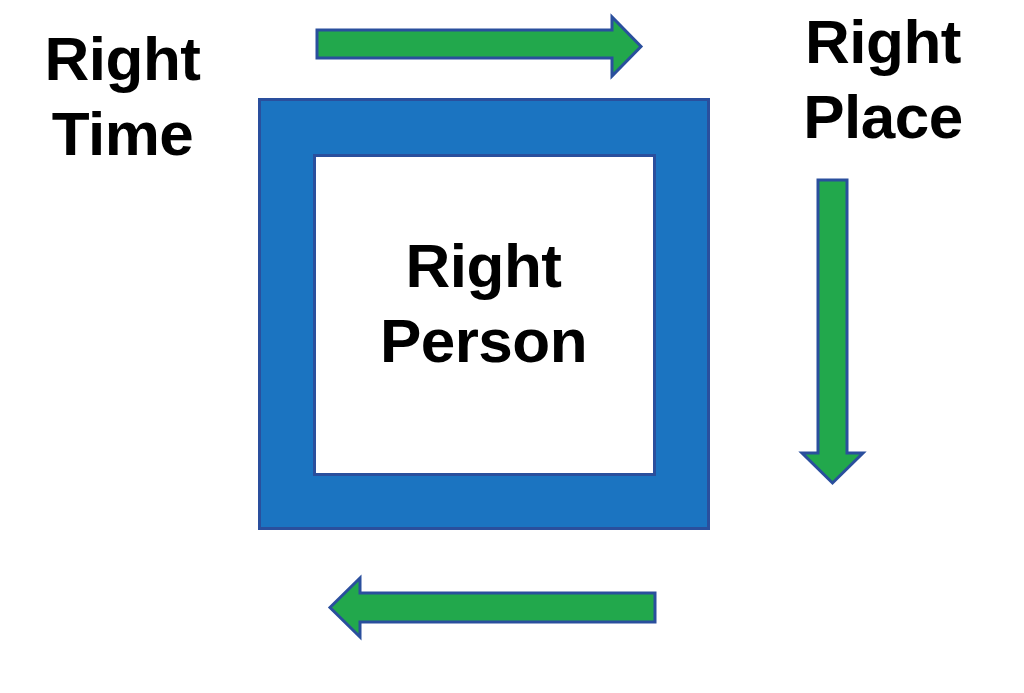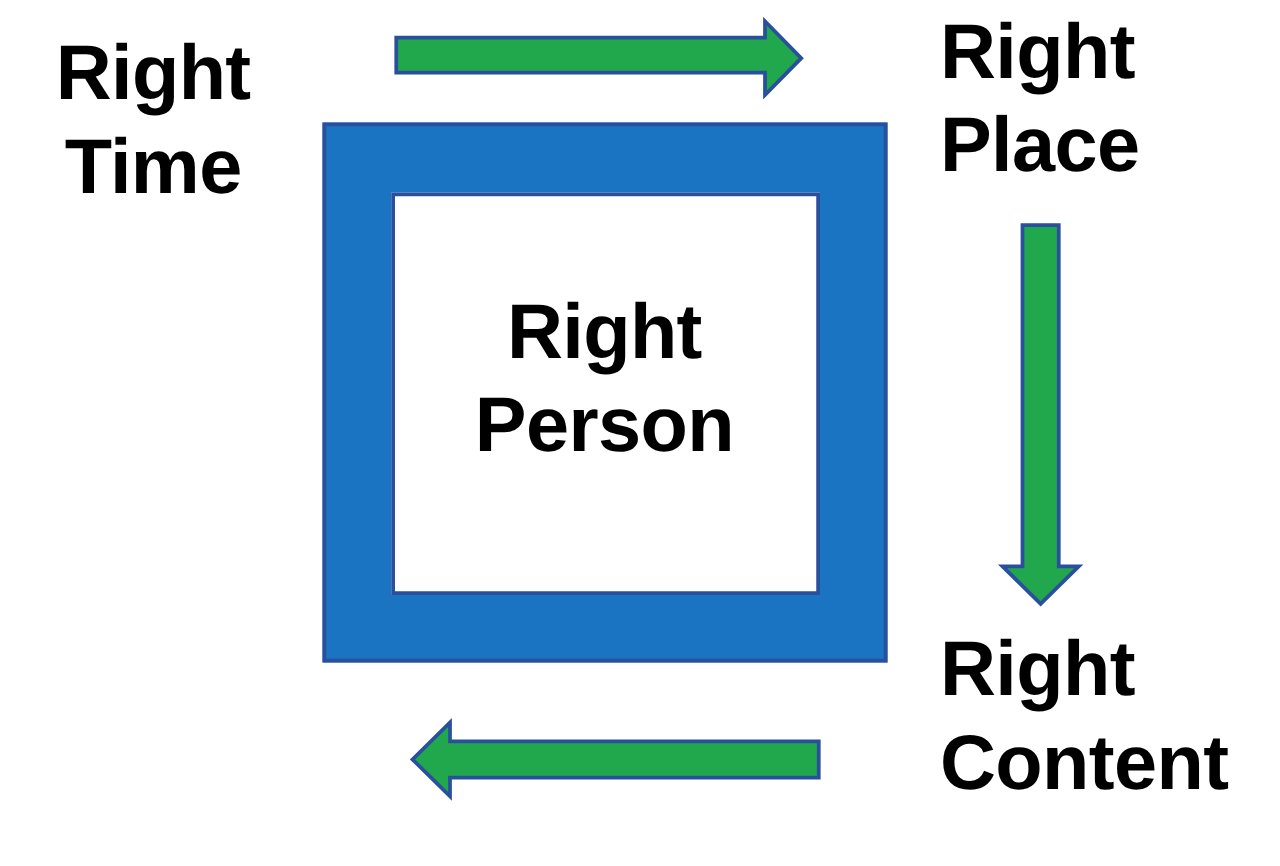--- a/index.html
+++ b/index.html
@@ -51,21 +51,21 @@
   .label {
     position: absolute;
     font-weight: 700;
     font-size: 62px;
     line-height: 75px;
     color: var(--text);
     white-space: normal;
     letter-spacing: -0.5px;
   }
   .label.centered { text-align: center; }
-  .label.leftal  { text-align: left; }
+  .label.leftal  { text-align: center; }
   .label-top-left      { left: 10px;  top: 21px;  width: 225px; }
   .label-top-right     { left: 752px; top: 4px;   width: 262px; }
   .label-center        { left: 343px; top: 228px; width: 281px; }
   .label-bottom-left   { left: 10px;  top: 495px; width: 225px; }
   .label-bottom-right  { left: 752px; top: 498px; width: 262px; }
 </style>
 </head>
 <body>
 
 <div class="canvas">
@@ -79,16 +79,15 @@
   <div class="square-frame">
     <div class="inner-square"></div>
   </div>
 
   <div class="label centered label-top-left">Right Time</div>
 
   <div class="label centered label-center">Right Person</div>
 
   <div class="label leftal label-top-right">Right Place</div>
 
-  <div class="label leftal label-bottom-right">Right Content</div>
 
 
 </div>
 
 </body></html>

